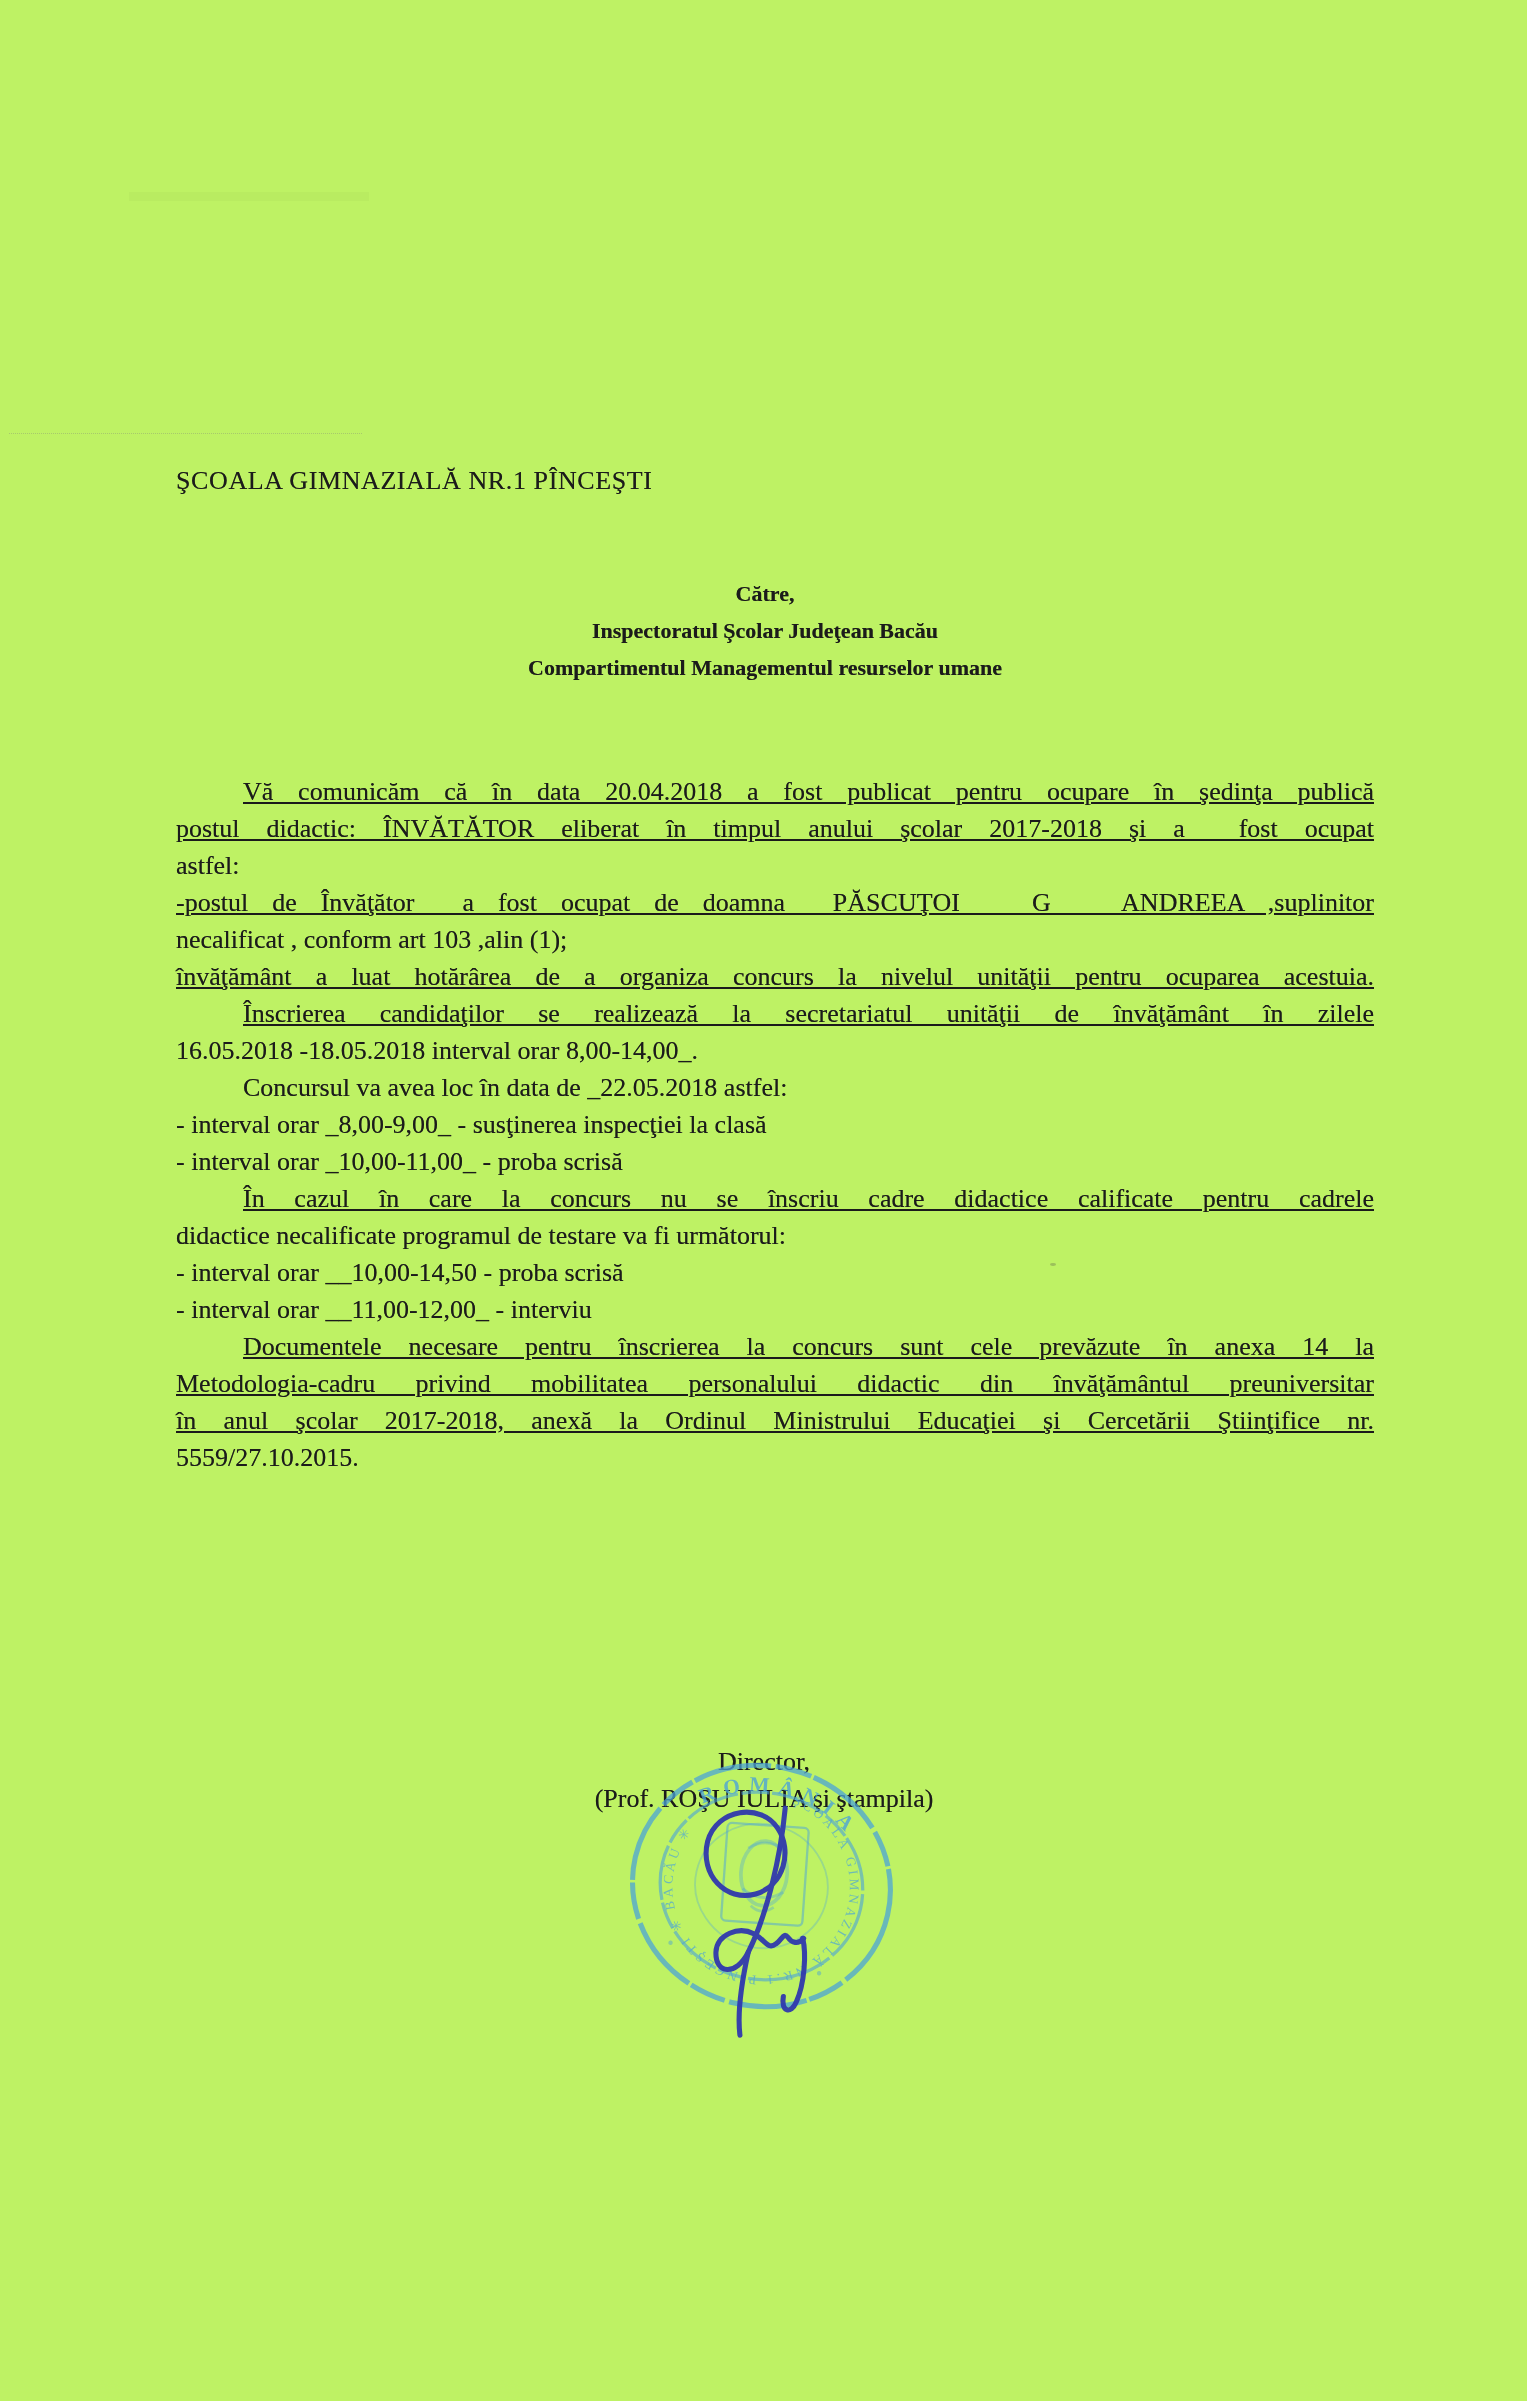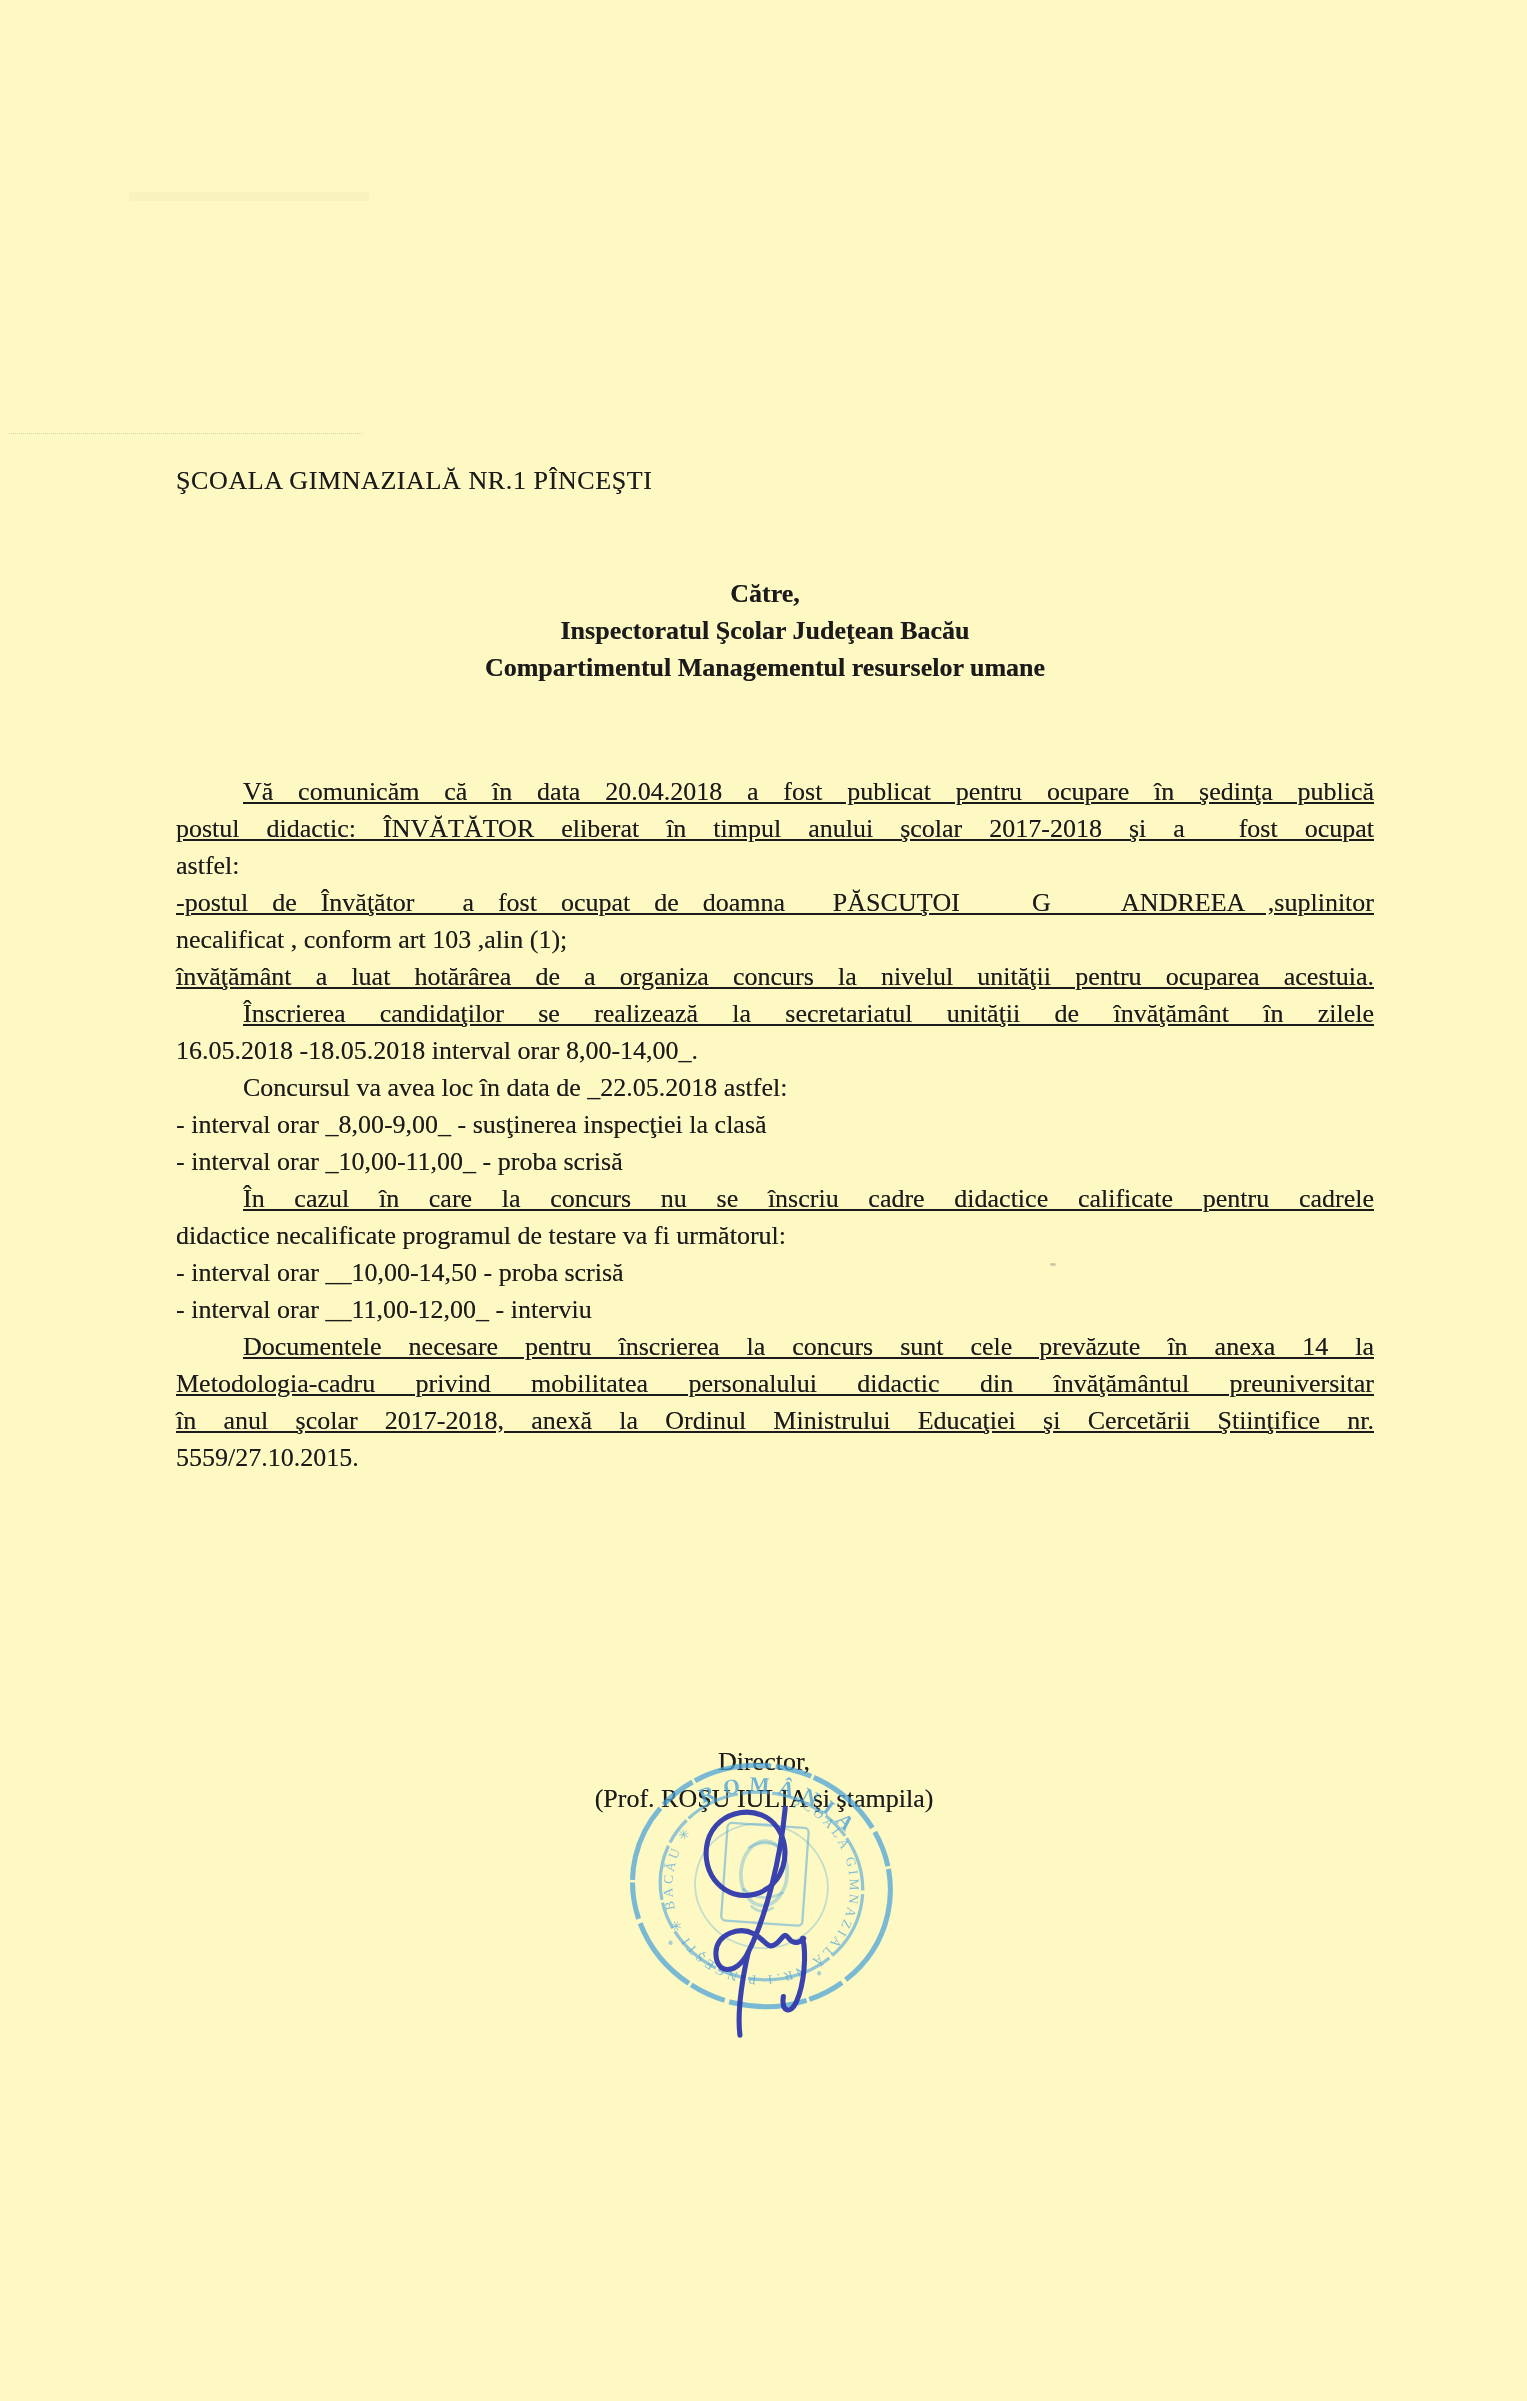--- a/index.html
+++ b/index.html
@@ -1,28 +1,28 @@
 <!DOCTYPE html>
 <html style="font-size:15px"><head>
 <meta charset="utf-8">
 <style>
   html,body{margin:0;padding:0;background:#e8e8e8;}
   .page{
     position:relative;
     width:1528px;height:2401px;
     margin:0 auto;
-    background:#fef9c3;
+    background:#bef264;
     overflow:hidden;
     font-family:"Liberation Serif","DejaVu Serif",serif;
     color:#1b1b1b;
   }
   .txt{text-shadow:0 0 0.5px rgba(20,20,20,.55);}
   .letterhead{position:absolute;left:176px;top:462px;width:1198px;font-size:26px;line-height:37px;}
   .letterhead .line{white-space:pre-wrap;letter-spacing:0.6px;}
-  .recipient{position:absolute;left:166px;top:575px;width:1198px;text-align:center;font-weight:bold;font-size:26px;line-height:37px;}
+  .recipient{position:absolute;left:166px;top:575px;width:1198px;text-align:center;font-weight:bold;font-size:22px;line-height:37px;}
   .body-lines{position:absolute;left:176px;top:773px;width:1198px;font-size:26px;line-height:37px;}
   .line{white-space:pre-wrap;}
   .line.j{white-space:normal;text-align:justify;text-align-last:justify;text-decoration:underline;}
   .line.ind{text-indent:67px;}
   .closing{position:absolute;left:165px;top:1743px;width:1198px;text-align:center;font-size:26px;line-height:37px;}
   .stamp-svg{position:absolute;left:582px;top:1727px;filter:blur(0.6px);opacity:.92;}
   .sig-svg{position:absolute;left:679px;top:1784px;filter:blur(0.3px);}
   .artifact-dash{position:absolute;left:9.2px;top:433px;width:353px;border-top:1.8px dotted rgba(120,120,120,.33);}
   .artifact-band{position:absolute;left:129px;top:192px;width:240px;height:9.2px;background:rgba(0,0,0,.025);}
   .artifact-dot{position:absolute;left:1050px;top:1263px;width:5.5px;height:2.8px;background:rgba(70,70,70,.28);border-radius:50%;}

